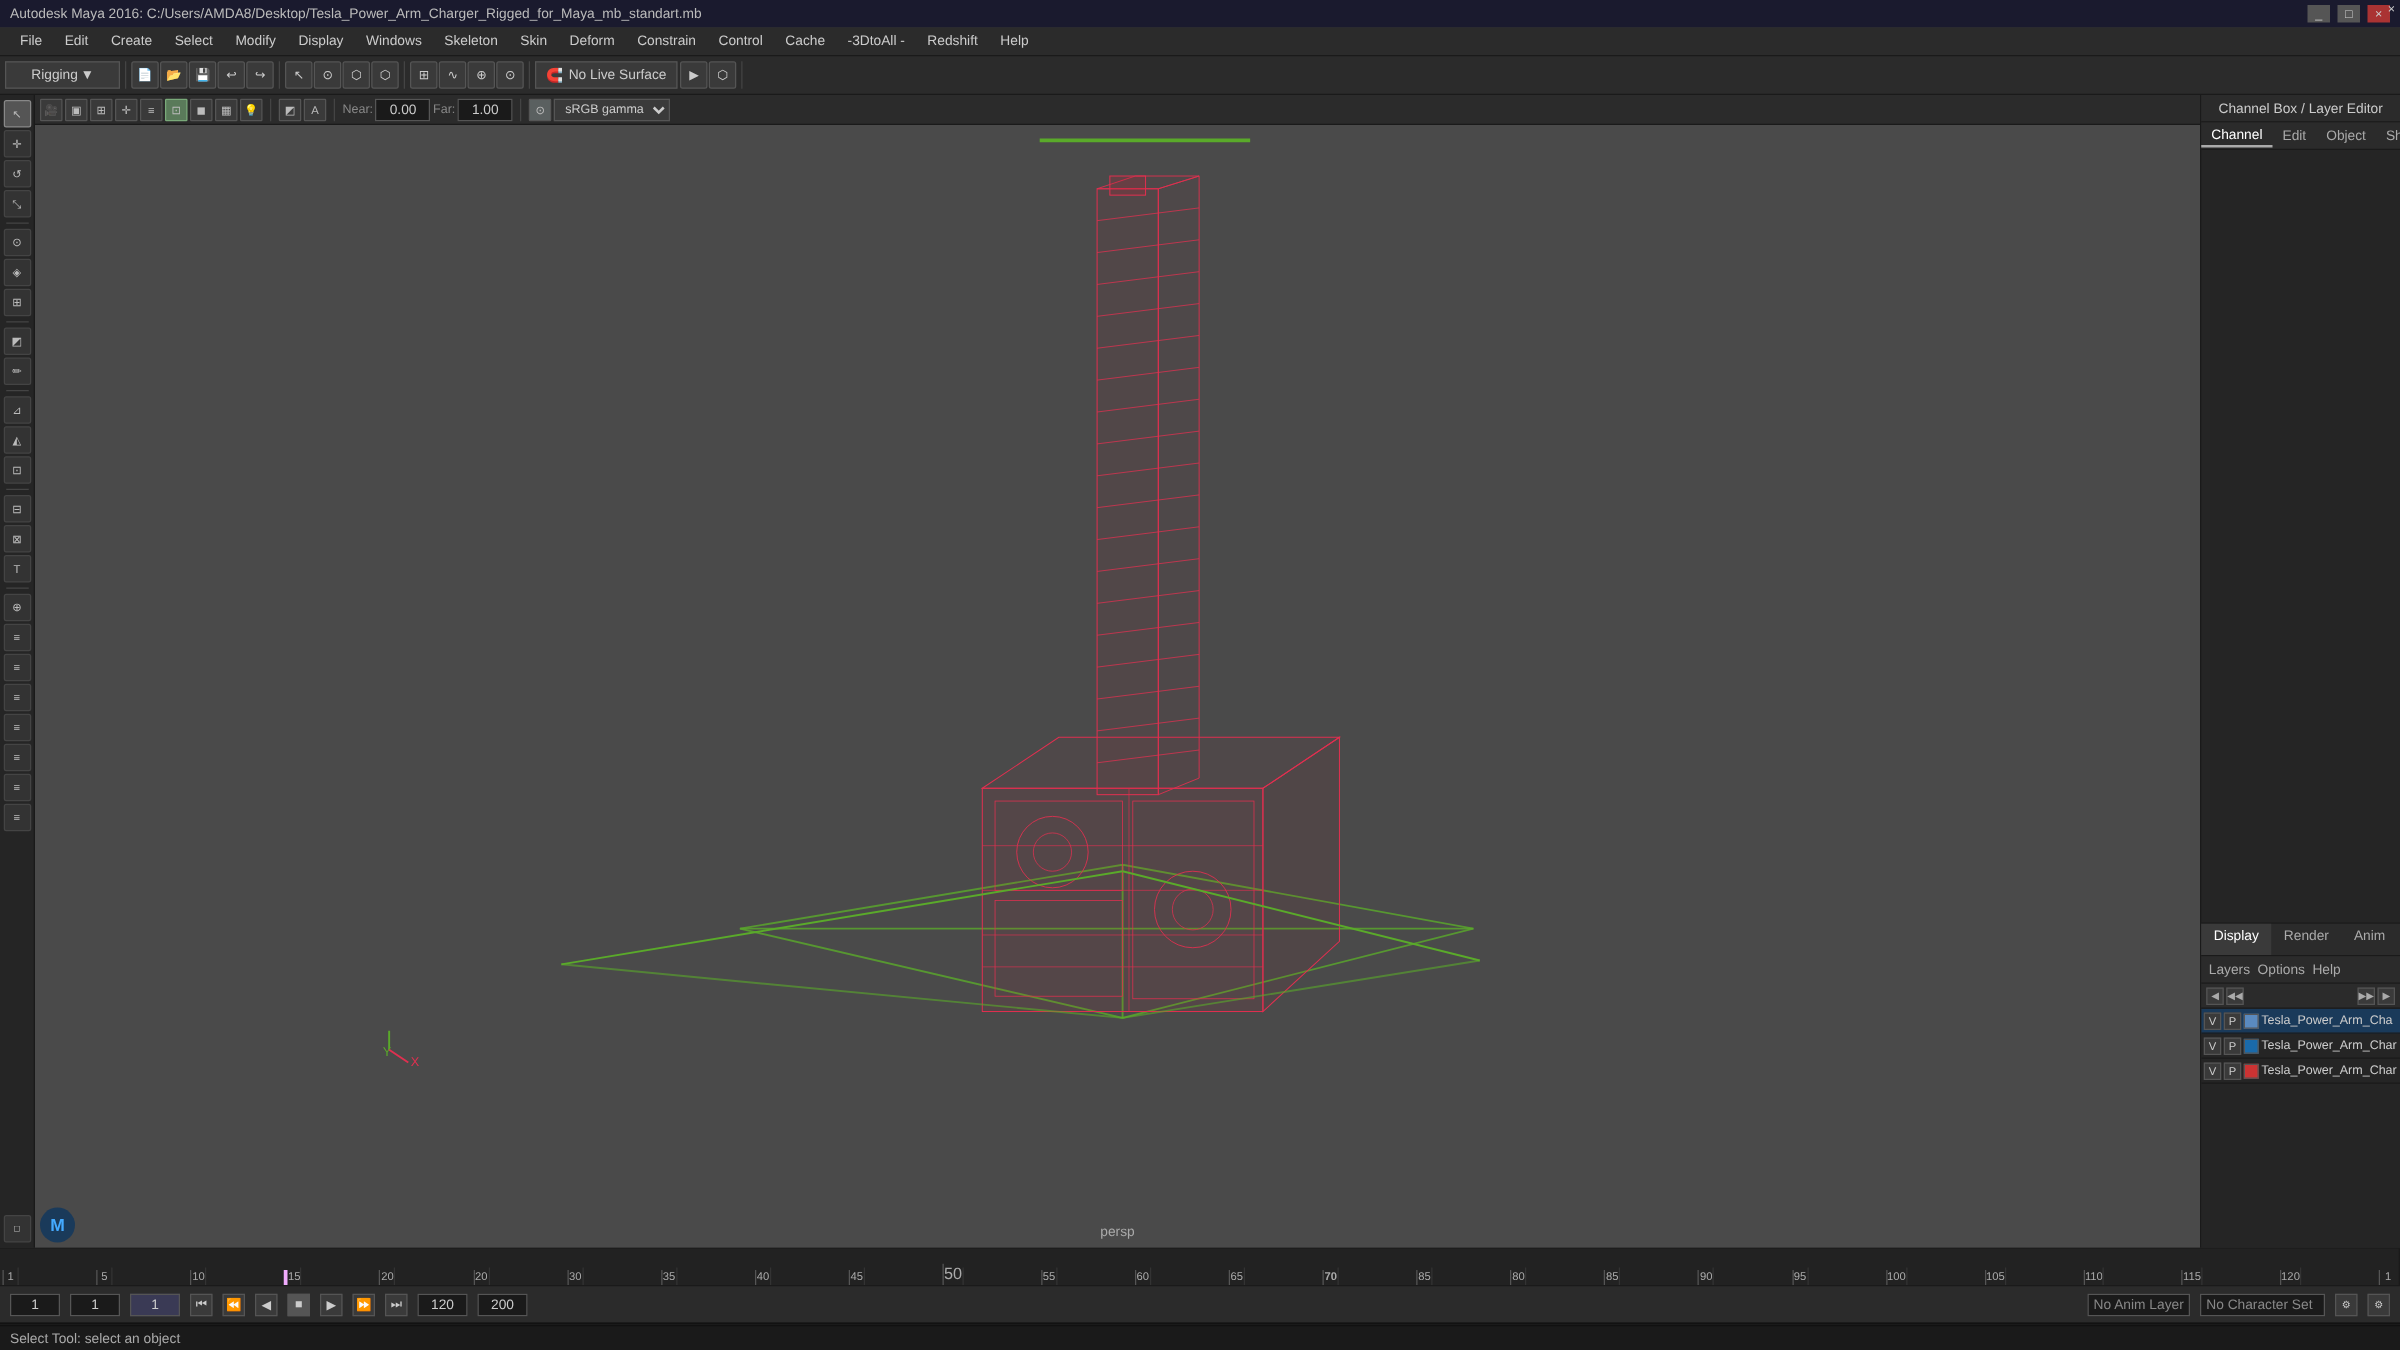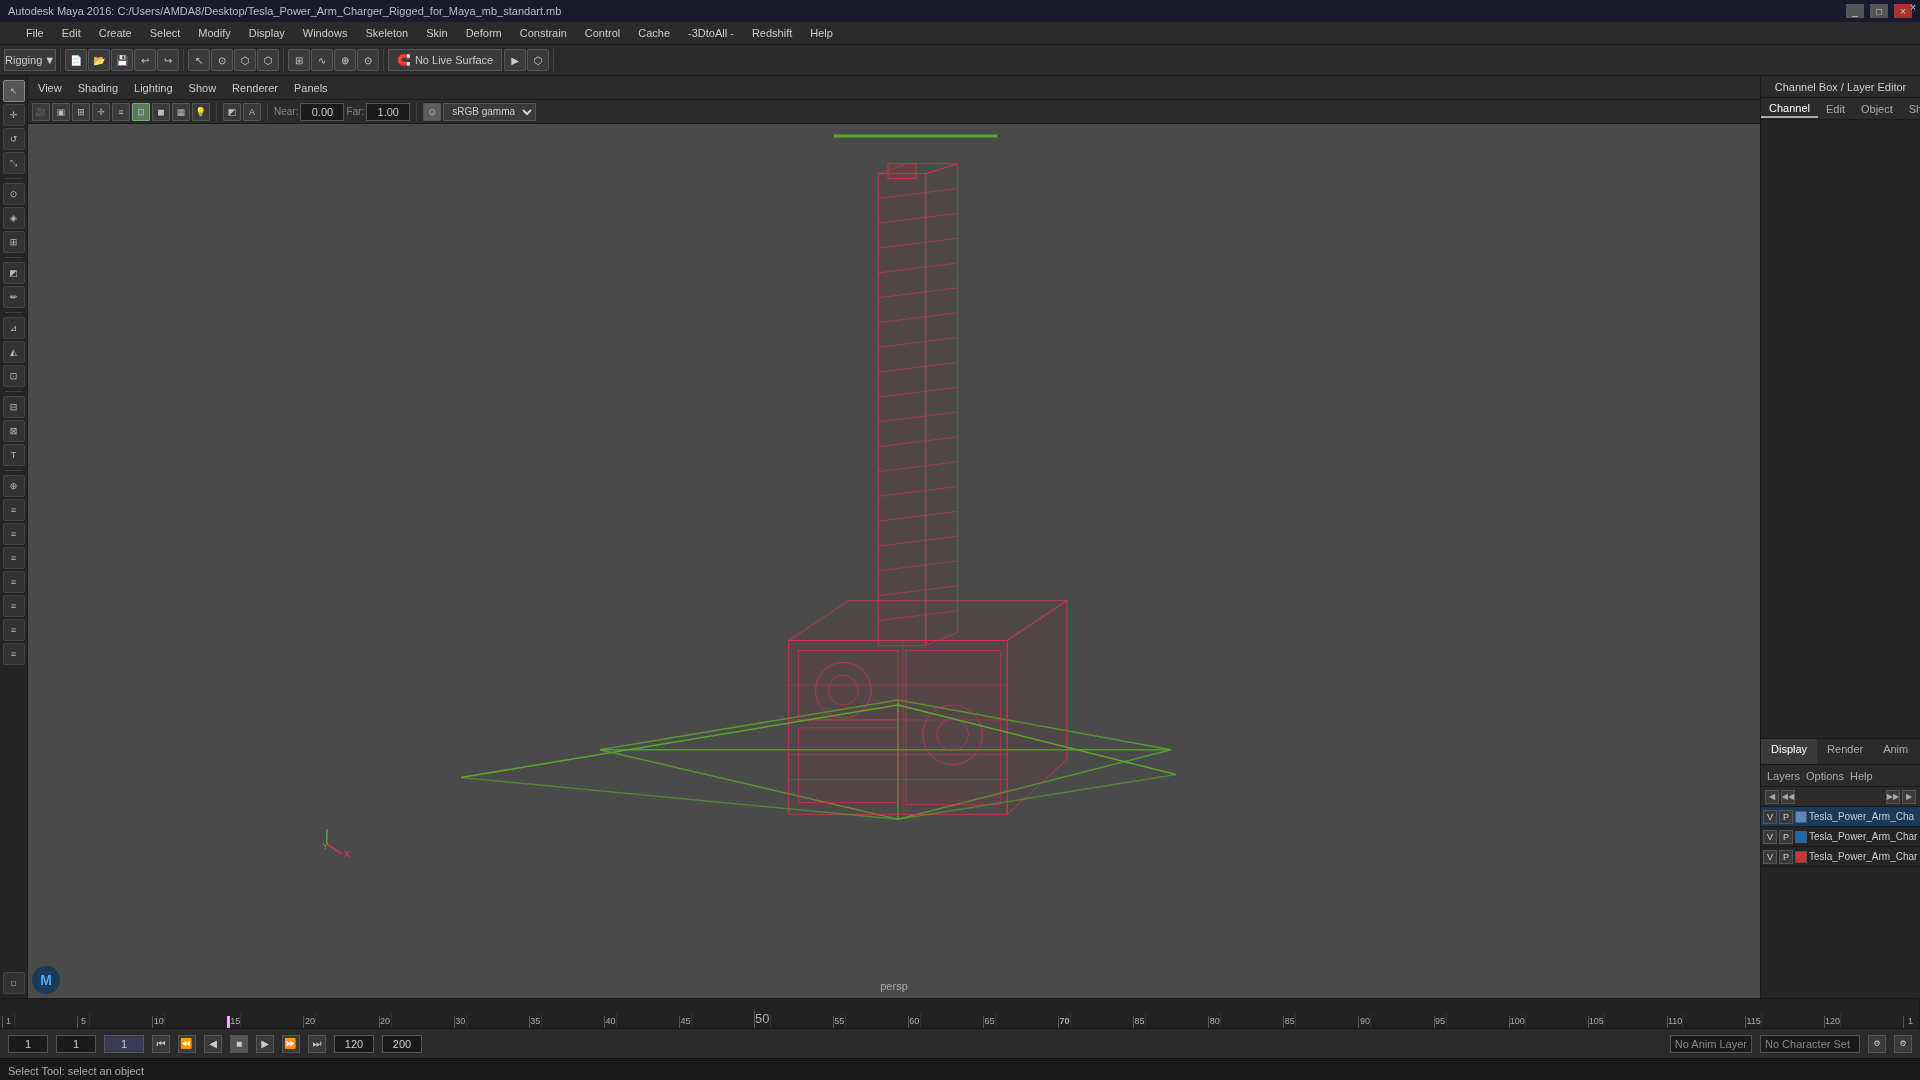--- a/index.html
+++ b/index.html
@@ -13,21 +13,21 @@
     }
     #title-bar-controls { display: flex; gap: 6px; }
     #title-bar-controls span {
       width: 18px; height: 14px; background: #555; display: inline-flex;
       align-items: center; justify-content: center; cursor: pointer; font-size: 10px; color: #ccc;
     }
 
     
     #menu-bar {
       width: 100%; height: 22px; background: #2b2b2b;
-      display: flex; align-items: center; padding: 0 18px; gap: 2px;
+      display: flex; align-items: center; padding: 0 8px; gap: 2px;
     }
     .menu-item {
       padding: 2px 8px; color: #ccc; font-size: 11px; cursor: pointer;
       border-radius: 2px;
     }
 
     
     #main-toolbar {
       width: 100%; height: 32px; background: #2b2b2b;
       border-top: 1px solid #1a1a1a; border-bottom: 1px solid #1a1a1a;
@@ -37,21 +37,21 @@
       display: flex; align-items: center; gap: 1px;
       border-right: 1px solid #444; padding-right: 4px; margin-right: 2px;
     }
     .toolbar-btn {
       width: 22px; height: 22px; background: #3a3a3a; border: 1px solid #555;
       display: flex; align-items: center; justify-content: center;
       cursor: pointer; color: #ccc; font-size: 10px; border-radius: 2px;
     }
     .toolbar-dropdown {
       height: 22px; background: #3a3a3a; border: 1px solid #555;
-      color: #ccc; font-size: 11px; padding: 0 0; cursor: pointer;
+      color: #ccc; font-size: 11px; padding: 0 20px; cursor: pointer;
       display: flex; align-items: center; gap: 2px;
     }
     .no-live-surface {
       height: 22px; background: #3a3a3a; border: 1px solid #555;
       color: #ccc; font-size: 11px; padding: 0 8px; cursor: pointer;
       display: flex; align-items: center; gap: 4px;
     }
 
     
     #workspace {
@@ -327,28 +327,20 @@
     <div class="left-tool">≡</div>
     <div class="left-tool">≡</div>
     <div class="left-tool">≡</div>
     <div class="left-tool">≡</div>
     <div style="flex:1"></div>
     <div class="left-tool" style="font-size:7px;">◻</div>
   </div>
 
   <div id="viewport-container">
 
-    <div id="viewport-toolbar">
-      <span class="vp-menu">View</span>
-      <span class="vp-menu">Shading</span>
-      <span class="vp-menu">Lighting</span>
-      <span class="vp-menu">Show</span>
-      <span class="vp-menu">Renderer</span>
-      <span class="vp-menu">Panels</span>
-    </div>
 
     <div id="viewport-render-toolbar">
       <div class="vp-btn">🎥</div>
       <div class="vp-btn">▣</div>
       <div class="vp-btn">⊞</div>
       <div class="vp-btn">✛</div>
       <div class="vp-btn">≡</div>
       <div class="vp-btn active">⊡</div>
       <div class="vp-btn">◼</div>
       <div class="vp-btn">▦</div>

